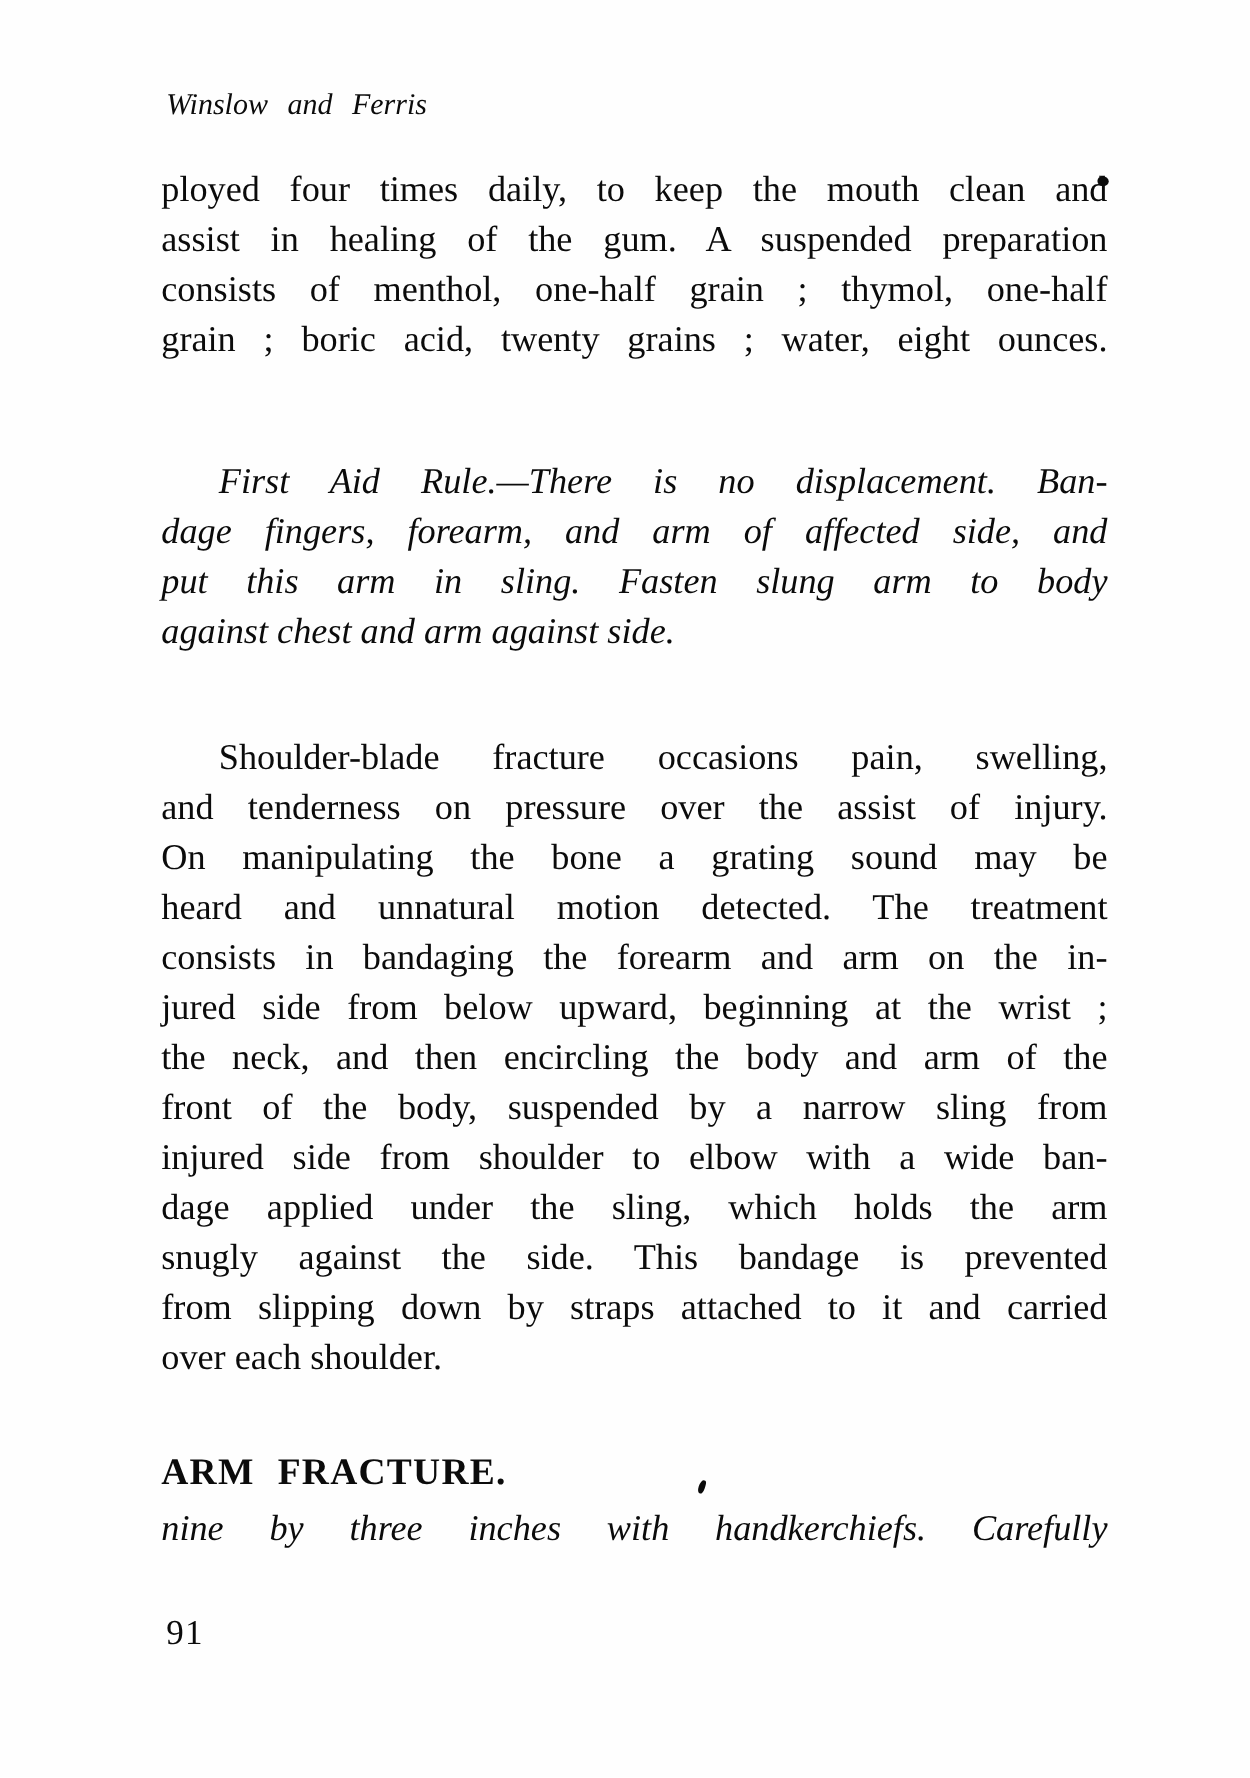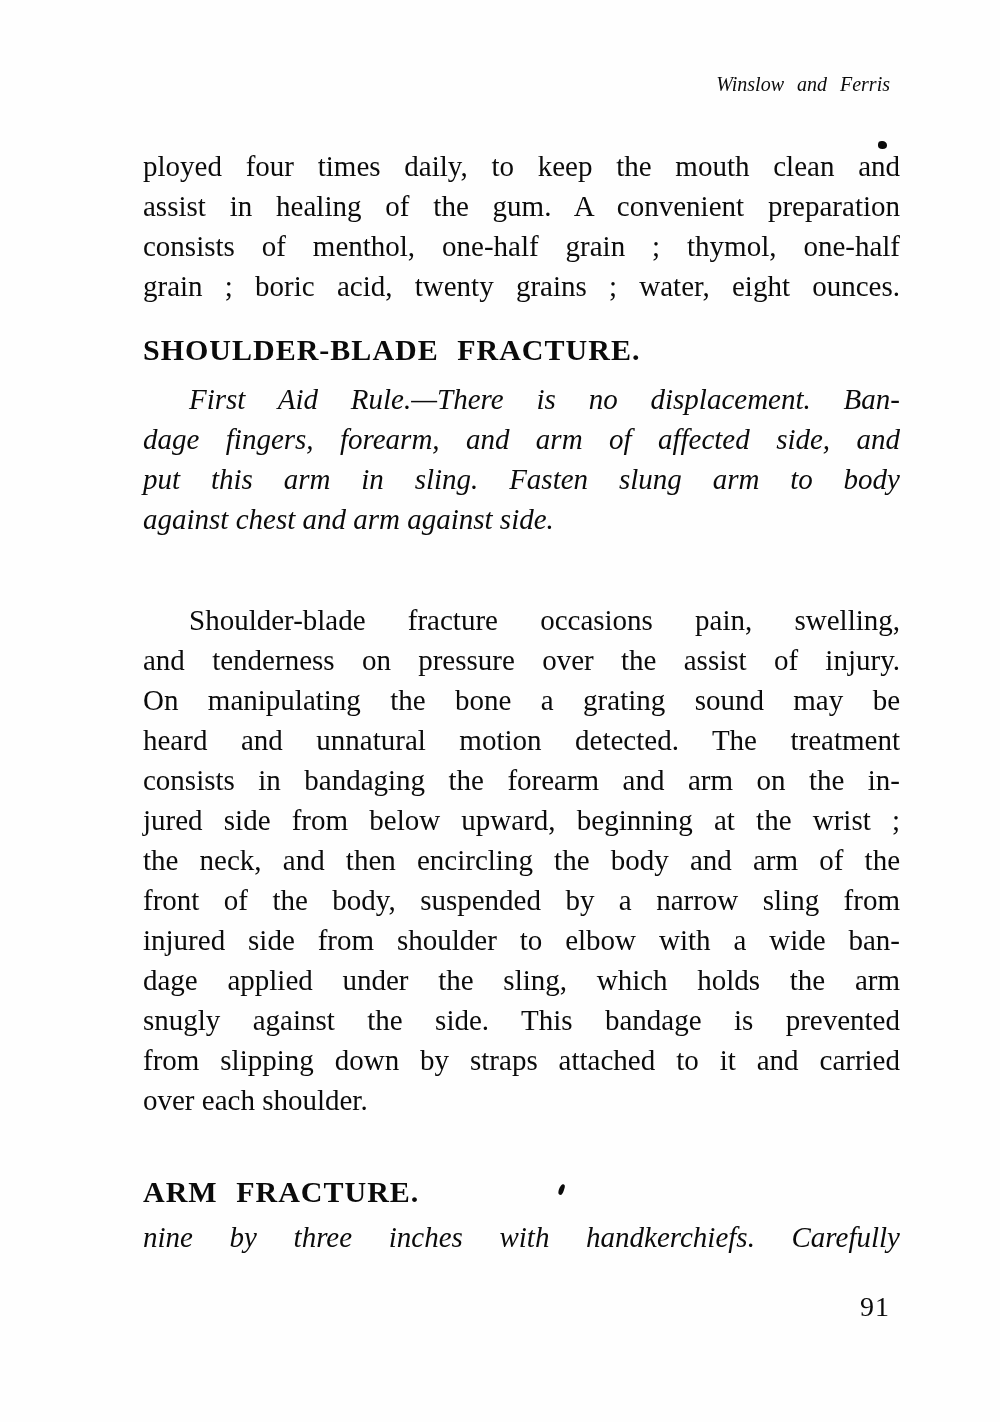--- a/index.html
+++ b/index.html
@@ -7,32 +7,31 @@
     position: relative;
     width: 1000px;
     height: 1422px;
     background: #fefefe;
     color: #0b0b0b;
     font-family: "Liberation Serif", "DejaVu Serif", serif;
     overflow: hidden;
   }
   .col {
     position: absolute;
-    left: 143px;
+    left: 129px;
     width: 757px;
-    margin-top: 14px;
   }
   .running-head {
     position: absolute;
     left: 133px;
     width: 757px;
     top: 64px;
-    text-align: right;
+    text-align: left;
     font-style: italic;
-    font-size: 20px;
+    font-size: 24px;
     line-height: 40px;
     word-spacing: 0.40em;
   }
   .ln {
     font-size: 29px;
     line-height: 40px;
     text-align: justify;
     text-align-last: justify;
     white-space: nowrap;
   }
@@ -47,21 +46,21 @@
     font-size: 30px;
     line-height: 40px;
     letter-spacing: 1px;
     word-spacing: 10px;
   }
   .page-number {
     position: absolute;
     left: 133px;
     width: 757px;
     top: 1289px;
-    text-align: right;
+    text-align: left;
     font-size: 28px;
     line-height: 36px;
     letter-spacing: 1px;
   }
   .ink-speck {
     position: absolute;
     background: #0b0b0b;
     border-radius: 45% 55% 50% 50%;
   }
   .speck-1 { left: 878px; top: 141px; width: 9px; height: 8px; }
@@ -69,26 +68,25 @@
 </style>
 </head>
 <body>
 
 <div class="page">
 
   <div class="running-head">Winslow and Ferris</div>
 
   <section class="col" style="top:132px">
     <div class="ln">ployed four times daily, to keep the mouth clean and</div>
-    <div class="ln">assist in healing of the gum. A convenient preparation</div>
+    <div class="ln">assist in healing of the gum. A suspended preparation</div>
     <div class="ln">consists of menthol, one-half grain ; thymol, one-half</div>
     <div class="ln">grain ; boric acid, twenty grains ; water, eight ounces.</div>
   </section>
 
-  <div class="col heading" style="top:316px">SHOULDER-BLADE FRACTURE.</div>
 
   <section class="col rule-para" style="top:365px">
     <div class="ln indent">First Aid Rule.—There is no displacement. Ban-</div>
     <div class="ln">dage fingers, forearm, and arm of affected side, and</div>
     <div class="ln">put this arm in sling. Fasten slung arm to body</div>
     <div class="ln lastline">against chest and arm against side.</div>
   </section>
 
   <section class="col" style="top:586px">
     <div class="ln indent">Shoulder-blade fracture occasions pain, swelling,</div>

